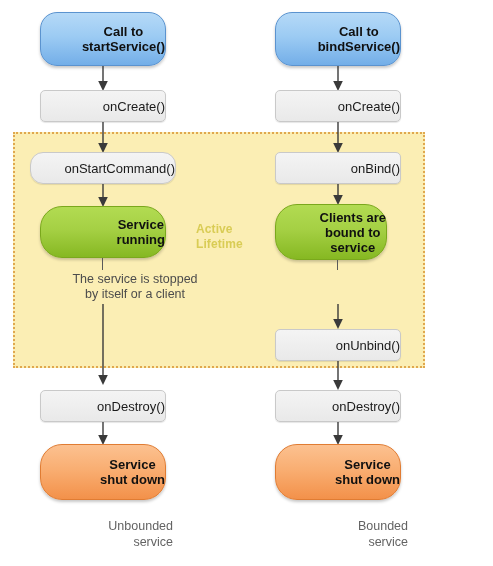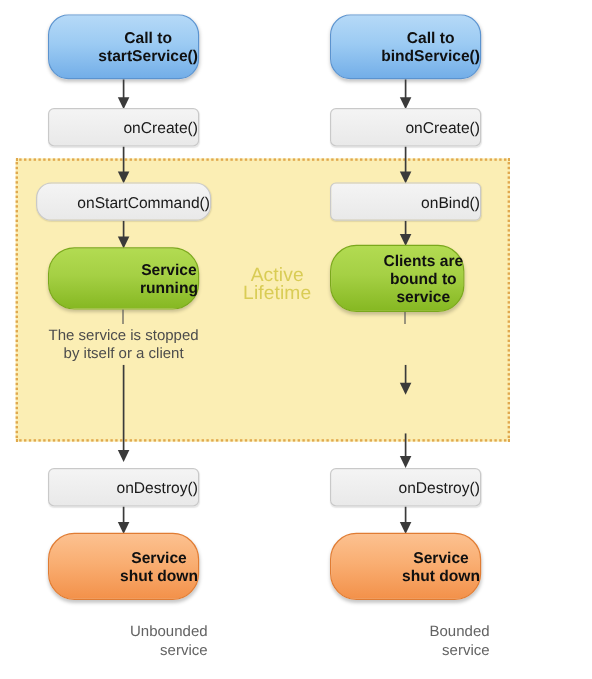--- a/index.html
+++ b/index.html
@@ -31,25 +31,25 @@
     height: 236px;
     background: #fbeeb4;
     border: 2px dotted #e0a84e;
     box-sizing: border-box;
   }
   .active-label {
     position: absolute;
     left: 196px;
     top: 222px;
     width: 70px;
-    text-align: center;
-    font-size: 16px;
+    text-align: left;
+    font-size: 12px;
     line-height: 15px;
     color: #d9cc55;
-    font-weight: normal;
+    font-weight: bold;
     letter-spacing: .1px;
   }
 
   
   .node {
     position: absolute;
     box-sizing: border-box;
     display: flex;
     align-items: center;
     justify-content: flex-end;
@@ -179,21 +179,21 @@
 
   <div class="node state" style="left:40px; top:206px; width:126px; height:52px;">
     <div>
       <div>Service</div>
       <div>running</div>
     </div>
   </div>
 
   <div class="stub" style="left:102px; top:258px; height:12px;"></div>
 
-  <div class="note" style="left:13px; top:272px; width:180px;">
+  <div class="note" style="left:13px; top:272px; width:180px;padding-left:32px;">
     <div>The service is stopped</div>
     <div>by itself or a client</div>
   </div>
 
   <svg class="connector" style="left:95px; top:304px; width:16px; height:82px;">
     <line x1="8" y1="0" x2="8" y2="73"></line>
     <polygon points="8,81 3.2,71 12.8,71"></polygon>
   </svg>
 
   <div class="node method" style="left:40px; top:390px; width:126px; height:32px;">
@@ -256,20 +256,23 @@
   </div>
 
   <div class="stub" style="left:337px; top:260px; height:10px;"></div>
 
 
   <svg class="connector" style="left:330px; top:304px; width:16px; height:26px;">
     <line x1="8" y1="0" x2="8" y2="17"></line>
     <polygon points="8,25 3.2,15 12.8,15"></polygon>
   </svg>
 
+  <div class="node method" style="left:275px; top:329px; width:126px; height:32px;">
+    <span>onUnbind()</span>
+  </div>
 
   <svg class="connector" style="left:330px; top:361px; width:16px; height:30px;">
     <line x1="8" y1="0" x2="8" y2="21"></line>
     <polygon points="8,29 3.2,19 12.8,19"></polygon>
   </svg>
 
   <div class="node method" style="left:275px; top:390px; width:126px; height:32px;">
     <span>onDestroy()</span>
   </div>
 

